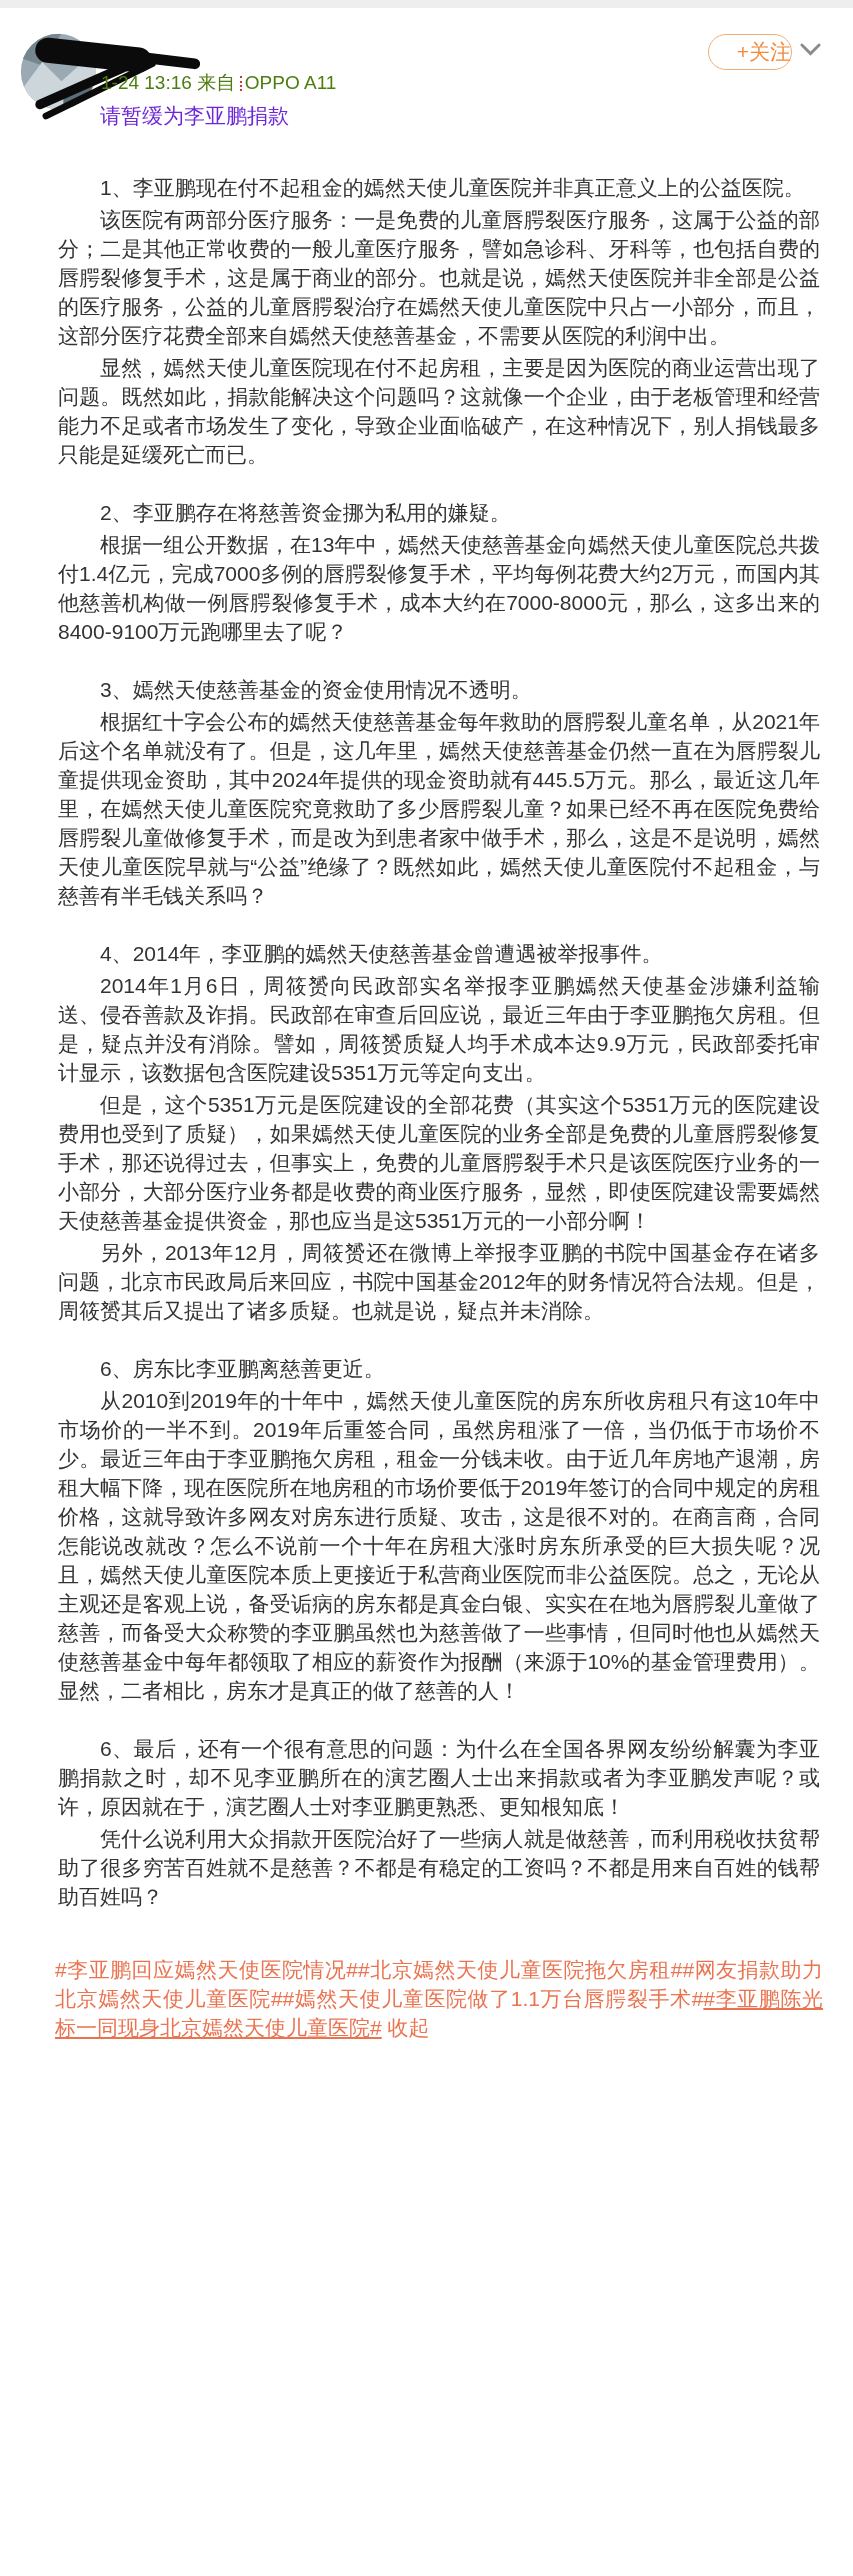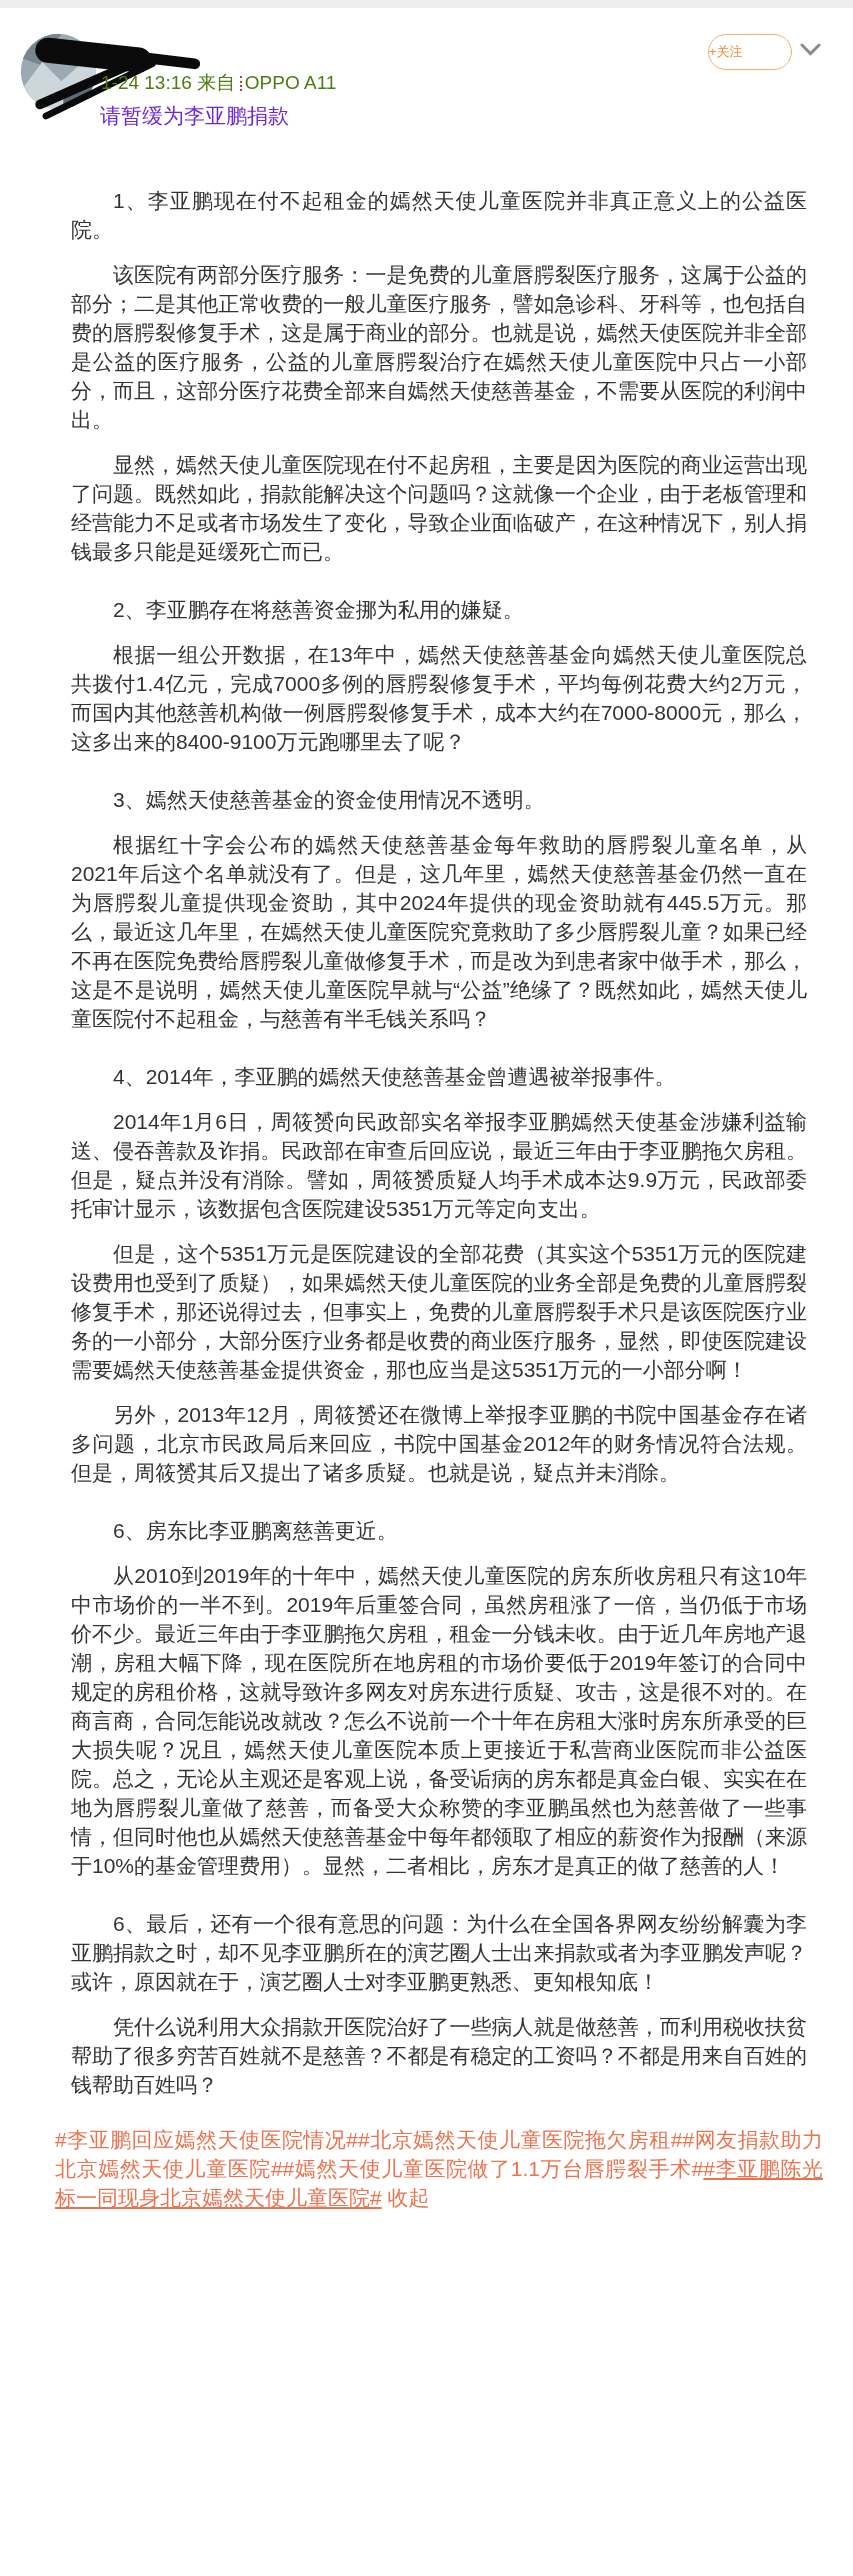--- a/index.html
+++ b/index.html
@@ -8,45 +8,45 @@
     background:#ffffff;
     font-family:"Liberation Sans","DejaVu Sans",sans-serif;
     -webkit-font-smoothing:antialiased;
   }
   .top-strip{height:7.8px;width:100%;background:#eeeeee;}
   .post-header{position:relative;height:162px;}
   .avatar-wrap{position:absolute;left:14.5px;top:11.6px;width:203px;height:109px;}
   .follow-btn{
     position:absolute;top:26px;right:61px;width:84px;height:36px;
     box-sizing:border-box;border:1px solid #f3ad72;border-radius:18.4px;
-    background:#ffffff;color:#f1893c;font-size:13px;line-height:34px;
-    text-align:left;cursor:pointer;
+    background:#ffffff;color:#f1893c;font-size:21px;line-height:34px;
+    text-align:right;cursor:pointer;
   }
   .chevron{position:absolute;top:35px;right:32px;width:21px;height:13.6px;cursor:pointer;}
   .meta-row{
     position:absolute;left:101px;top:62px;
     font-size:19px;color:#4d7c0f;white-space:nowrap;
   }
   .cursor-mark{
     display:inline-block;width:0;height:14.5px;
     border-left:2.9px dotted #c23b2e;margin:0 2.9px -1.9px 4.8px;
   }
   .post-title{
     position:absolute;left:100px;top:94px;
     font-size:21px;color:#6d28d9;text-align:right;
   }
   .post-body{
     padding:0 30px 0 55px;
     font-size:21px;line-height:29px;color:#333333;
     text-align:justify;
   }
-  .post-body p{margin:16px;text-indent:2em;}
+  .post-body p{margin:3px;text-indent:2em;}
   .post-body p.sec-gap{margin-top:29px;}
   .hashtag-block{
-    padding:0 30px 23px 55px;margin-top:26px;
+    padding:0 30px 23px 55px;margin-top:44px;
     font-size:21px;line-height:29px;text-align:justify;
   }
   .hashtag{color:#eb7350;cursor:pointer;}
   .hashtag.underline{text-decoration:underline;}
   .collapse-link{color:#eb7350;cursor:pointer;}
 </style>
 </head>
 <body>
 
 <div class="top-strip"></div>

